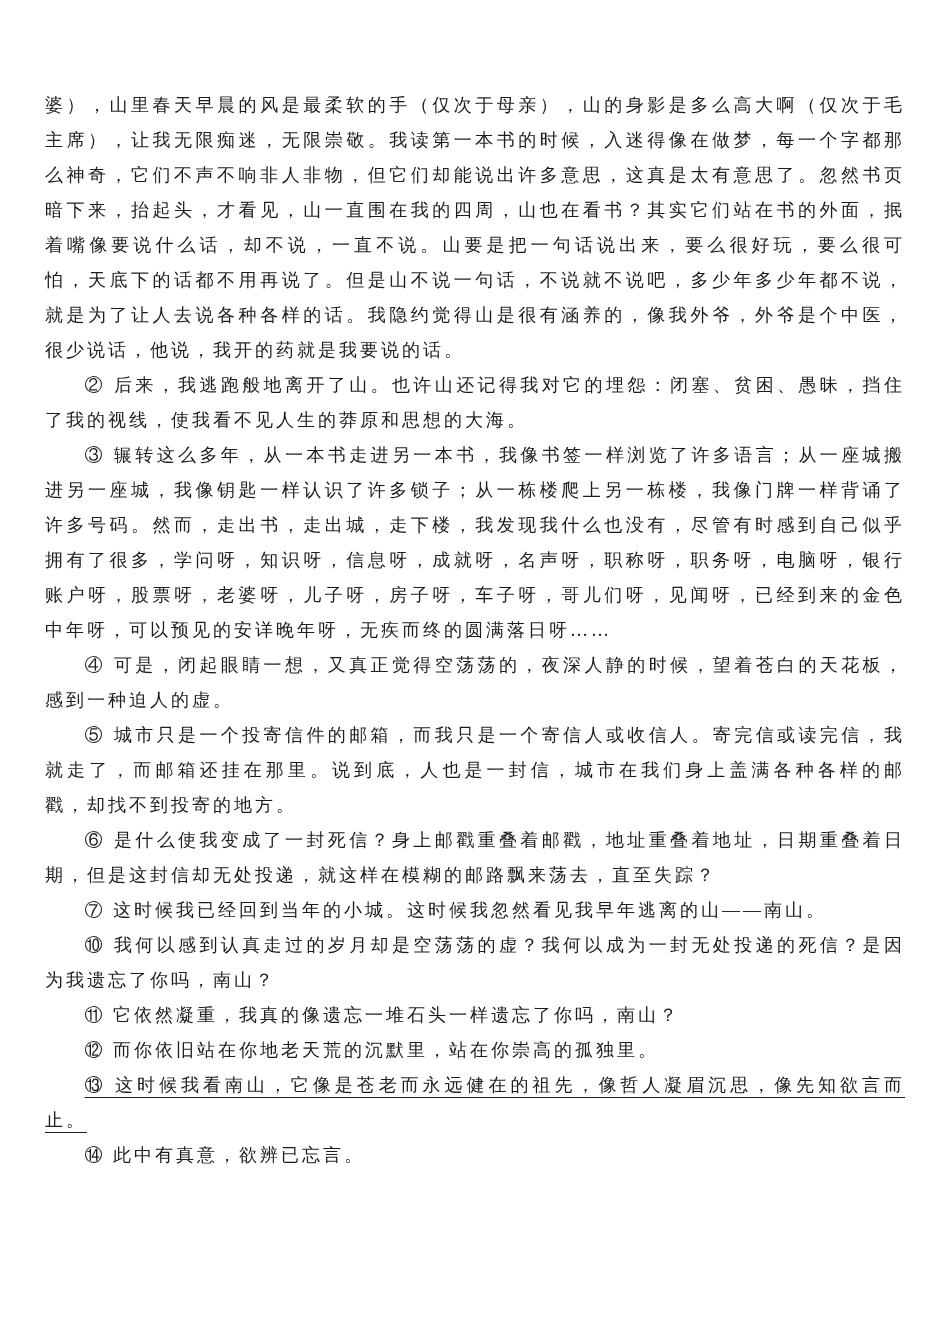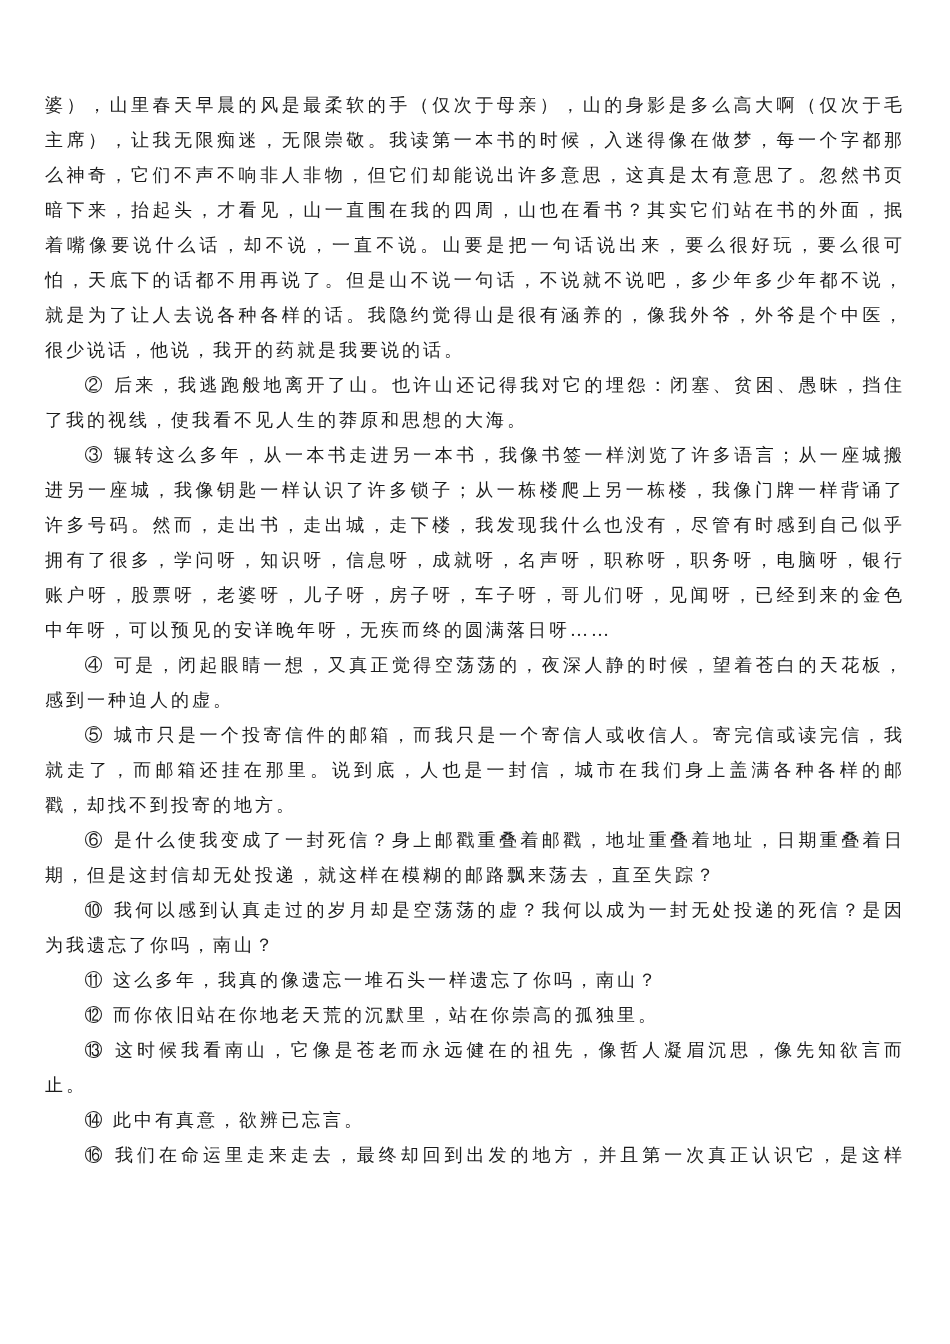--- a/index.html
+++ b/index.html
@@ -26,36 +26,38 @@
   .para {
     margin: 0;
     text-align: justify;
     text-align-last: left;
     letter-spacing: 3px;
   }
   .ind {
     text-indent: 2.2em;
   }
   .underlined {
+    text-decoration: underline;
     text-decoration-thickness: 1px;
     text-underline-offset: 6px;
   }
 </style>
 </head>
 <body>
 
 <div class="page">
   <main class="doc">
     <p class="para">婆），山里春天早晨的风是最柔软的手（仅次于母亲），山的身影是多么高大啊（仅次于毛主席），让我无限痴迷，无限崇敬。我读第一本书的时候，入迷得像在做梦，每一个字都那么神奇，它们不声不响非人非物，但它们却能说出许多意思，这真是太有意思了。忽然书页暗下来，抬起头，才看见，山一直围在我的四周，山也在看书？其实它们站在书的外面，抿着嘴像要说什么话，却不说，一直不说。山要是把一句话说出来，要么很好玩，要么很可怕，天底下的话都不用再说了。但是山不说一句话，不说就不说吧，多少年多少年都不说，就是为了让人去说各种各样的话。我隐约觉得山是很有涵养的，像我外爷，外爷是个中医，很少说话，他说，我开的药就是我要说的话。</p>
     <p class="para ind">② 后来，我逃跑般地离开了山。也许山还记得我对它的埋怨：闭塞、贫困、愚昧，挡住了我的视线，使我看不见人生的莽原和思想的大海。</p>
     <p class="para ind">③ 辗转这么多年，从一本书走进另一本书，我像书签一样浏览了许多语言；从一座城搬进另一座城，我像钥匙一样认识了许多锁子；从一栋楼爬上另一栋楼，我像门牌一样背诵了许多号码。然而，走出书，走出城，走下楼，我发现我什么也没有，尽管有时感到自己似乎拥有了很多，学问呀，知识呀，信息呀，成就呀，名声呀，职称呀，职务呀，电脑呀，银行账户呀，股票呀，老婆呀，儿子呀，房子呀，车子呀，哥儿们呀，见闻呀，已经到来的金色中年呀，可以预见的安详晚年呀，无疾而终的圆满落日呀……</p>
     <p class="para ind">④ 可是，闭起眼睛一想，又真正觉得空荡荡的，夜深人静的时候，望着苍白的天花板，感到一种迫人的虚。</p>
     <p class="para ind">⑤ 城市只是一个投寄信件的邮箱，而我只是一个寄信人或收信人。寄完信或读完信，我就走了，而邮箱还挂在那里。说到底，人也是一封信，城市在我们身上盖满各种各样的邮戳，却找不到投寄的地方。</p>
     <p class="para ind">⑥ 是什么使我变成了一封死信？身上邮戳重叠着邮戳，地址重叠着地址，日期重叠着日期，但是这封信却无处投递，就这样在模糊的邮路飘来荡去，直至失踪？</p>
+    <p class="para ind">⑦ 这时候我已经回到当年的小城。这时候我忽然看见我早年逃离的山——南山。</p>
     <p class="para ind">⑩ 我何以感到认真走过的岁月却是空荡荡的虚？我何以成为一封无处投递的死信？是因为我遗忘了你吗，南山？</p>
-    <p class="para ind">⑪ 这么多年，我真的像遗忘一堆石头一样遗忘了你吗，南山？</p>
+    <p class="para ind">⑪ 它依然凝重，我真的像遗忘一堆石头一样遗忘了你吗，南山？</p>
     <p class="para ind">⑫ 而你依旧站在你地老天荒的沉默里，站在你崇高的孤独里。</p>
     <p class="para ind underlined">⑬ 这时候我看南山，它像是苍老而永远健在的祖先，像哲人凝眉沉思，像先知欲言而止。</p>
     <p class="para ind">⑭ 此中有真意，欲辨已忘言。</p>
     <p class="para ind">⑯ 我们在命运里走来走去，最终却回到出发的地方，并且第一次真正认识它，是这样吗，南山？</p>
 
   </main>
 </div>
 
 </body></html>

